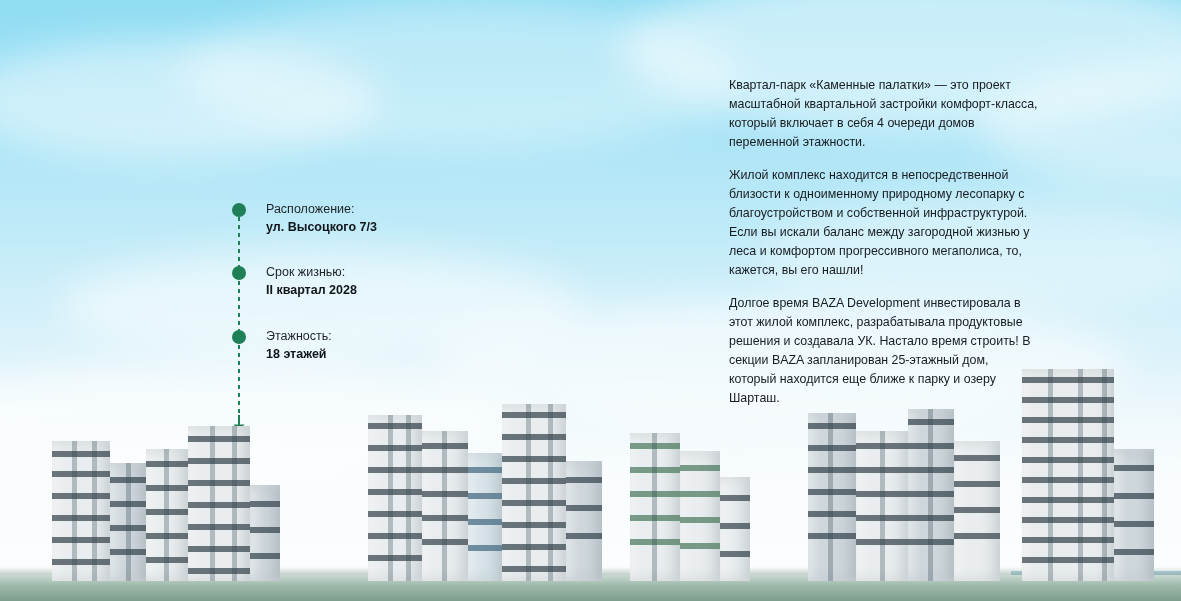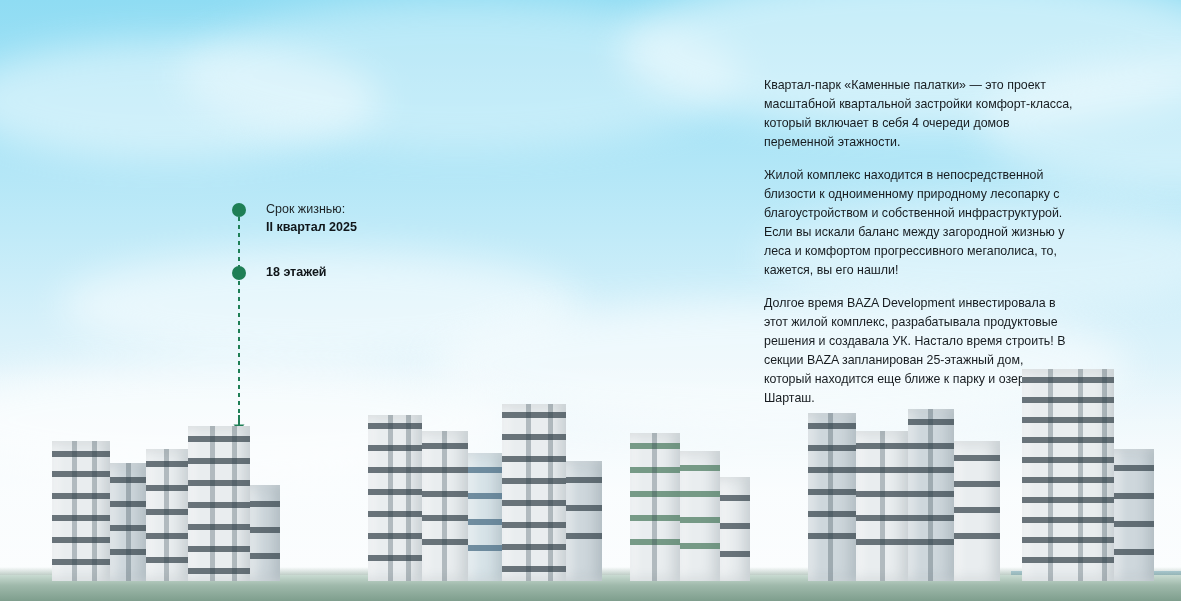--- a/index.html
+++ b/index.html
@@ -109,21 +109,21 @@
     left: 0;
     top: 215px;
     width: 14px;
     height: 16px;
   }
   .arrow svg { display: block; }
 
   
   .copy {
     position: absolute;
-    left: 764px;
+    left: 729px;
     top: 76px;
     width: 310px;
     font-size: 12.4px;
     line-height: 1.52;
     color: #171c20;
   }
   .copy p { margin: 0 0 15px 0; }
   .copy p:last-child { margin-bottom: 0; }
 
   
@@ -200,29 +200,35 @@
 
   <div class="facts">
     <div class="dotline"></div>
     <div class="arrow">
       <svg width="14" height="16" viewBox="0 0 14 16" aria-hidden="true">
         <path d="M7 0 L7 11" stroke="#1f7f56" stroke-width="2" fill="none"></path>
         <path d="M1.5 9.5 L7 15.5 L12.5 9.5 Z" fill="#1f7f56"></path>
       </svg>
     </div>
 
+    <div class="fact">
+      <span class="dot"></span>
+      <div class="fact-label">Расположение:</div>
+      <div class="fact-value">ул. Высоцкого 7/3</div>
+    </div>
 
     <div class="fact">
       <span class="dot"></span>
       <div class="fact-label">Срок жизнью:</div>
-      <div class="fact-value">II квартал 2025</div>
+      <div class="fact-value">II квартал 2028</div>
     </div>
 
     <div class="fact">
       <span class="dot"></span>
+      <div class="fact-label">Этажность:</div>
       <div class="fact-value">18 этажей</div>
     </div>
   </div>
 
   <div class="copy">
     <p>Квартал-парк «Каменные палатки» — это проект масштабной квартальной застройки комфорт-класса, который включает в себя 4 очереди домов переменной этажности.</p>
     <p>Жилой комплекс находится в непосредственной близости к одноименному природному лесопарку с благоустройством и собственной инфраструктурой. Если вы искали баланс между загородной жизнью у леса и комфортом прогрессивного мегаполиса, то, кажется, вы его нашли!</p>
     <p>Долгое время BAZA Development инвестировала в этот жилой комплекс, разрабатывала продуктовые решения и создавала УК. Настало время строить! В секции BAZA запланирован 25-этажный дом, который находится еще ближе к парку и озеру Шарташ.</p>
   </div>
 

